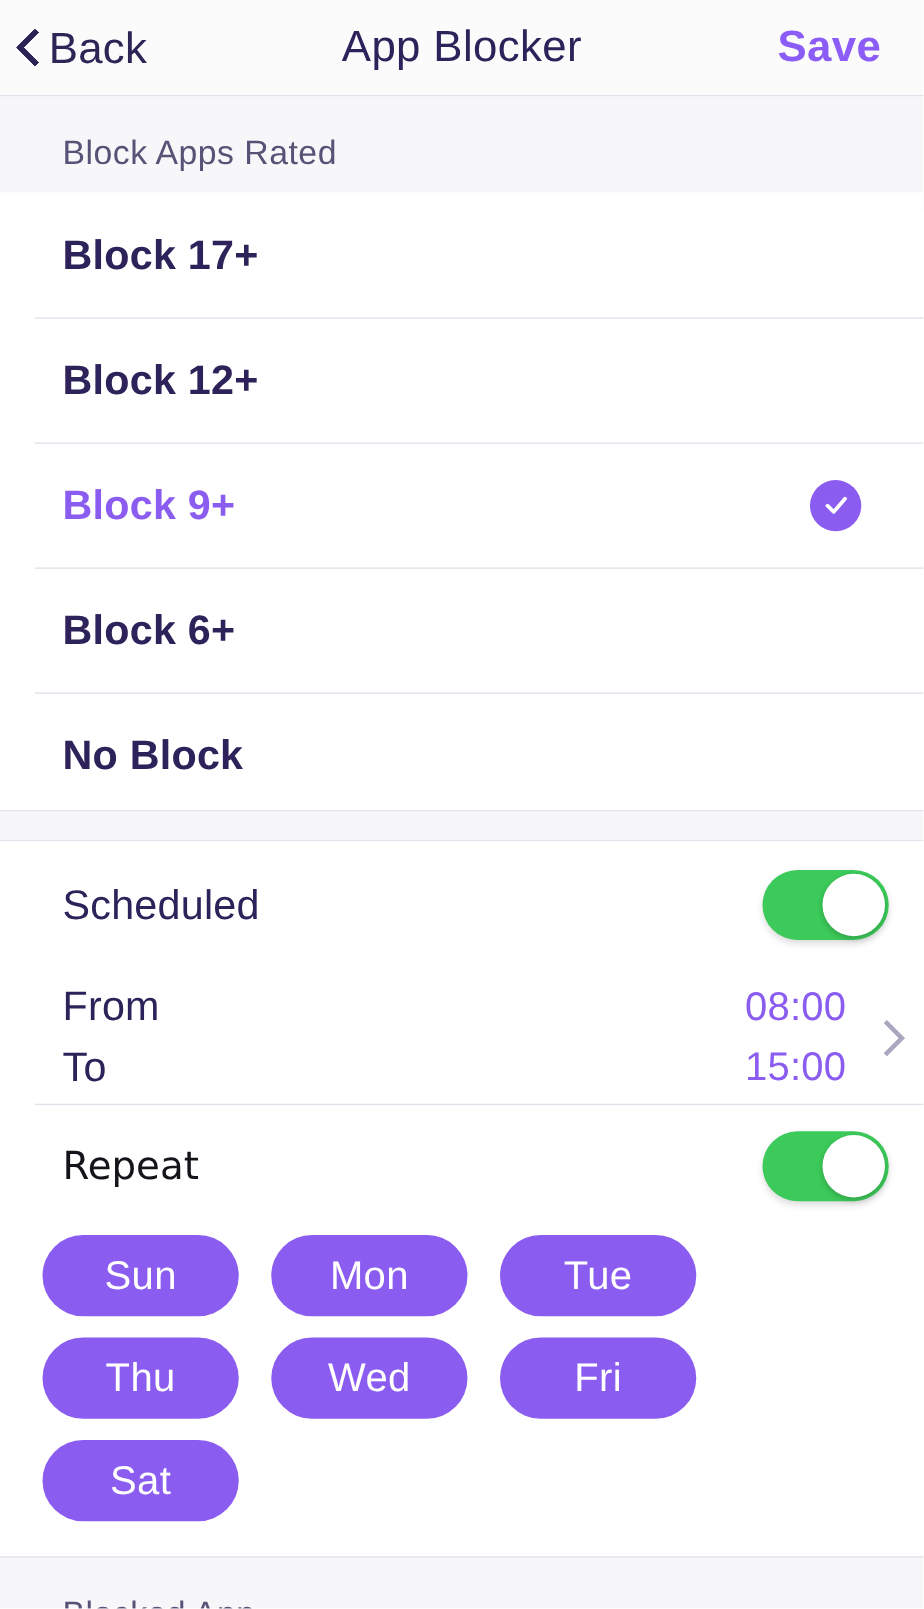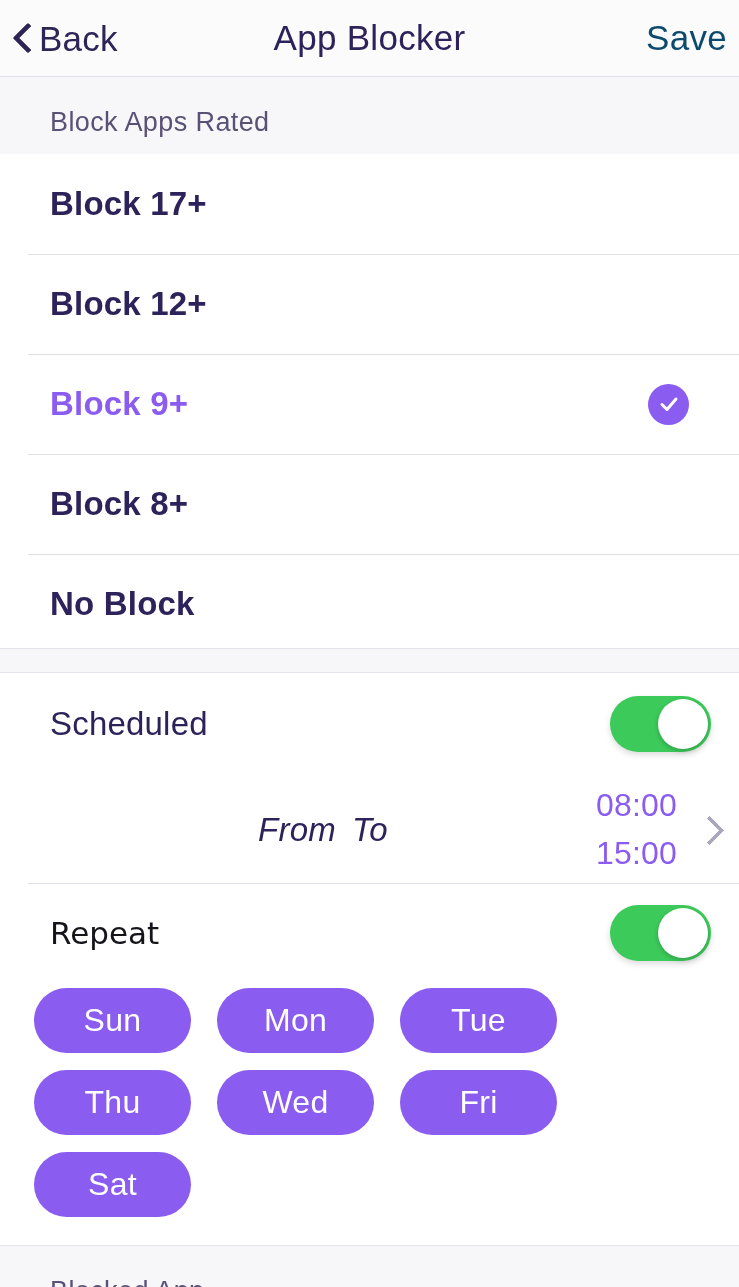--- a/index.html
+++ b/index.html
@@ -83,24 +83,24 @@
     text-align: center;
     font-size: 35px;
     font-weight: 500;
     color: #2d2259;
     letter-spacing: 0.3px;
     pointer-events: none;
   }
 
   .nav-save {
     position: absolute;
-    right: 12px;
+    right: 34px;
     font-size: 35px;
-    font-weight: 400;
-    color: #0c4a6e;
+    font-weight: 700;
+    color: #8b5cf6;
     letter-spacing: 0.3px;
     cursor: pointer;
     background: none;
     border: none;
     font-family: inherit;
   }
 
   
   .scroll-area {
     flex: 1 1 auto;
@@ -251,25 +251,24 @@
     content: "";
     position: absolute;
     left: 28px;
     right: 0;
     bottom: 0;
     height: 1px;
     background: #e0dee9;
   }
   .fromto-labels {
     display: flex;
-    flex-direction: row;
+    flex-direction: column;
     justify-content: center;
     gap: 16px;
     flex: 1 1 auto;
-    font-style: italic;
   }
   .fromto-values {
     display: flex;
     flex-direction: column;
     justify-content: center;
     align-items: flex-end;
     gap: 16px;
     margin-right: 22px;
   }
   .fromto-label {
@@ -390,21 +389,21 @@
       <div class="rating-row selected">
         <span class="rating-label">Block 9+</span>
         <span class="check-badge">
           <svg width="24" height="24" viewBox="0 0 24 24" aria-hidden="true">
               <path d="M5 12.5 L10 17.5 L19 7" fill="none" stroke="#ffffff" stroke-width="3" stroke-linecap="round" stroke-linejoin="round"></path>
             </svg>
         </span>
       </div>
 
       <div class="rating-row">
-        <span class="rating-label">Block 8+</span>
+        <span class="rating-label">Block 6+</span>
 
       </div>
 
       <div class="rating-row">
         <span class="rating-label">No Block</span>
 
       </div>
 
     </div>
 

